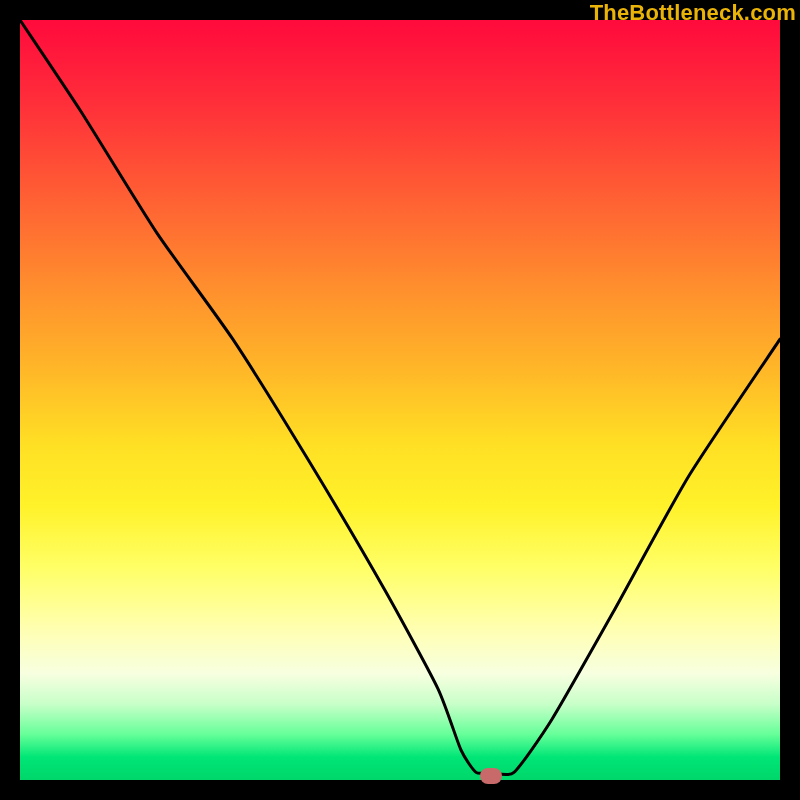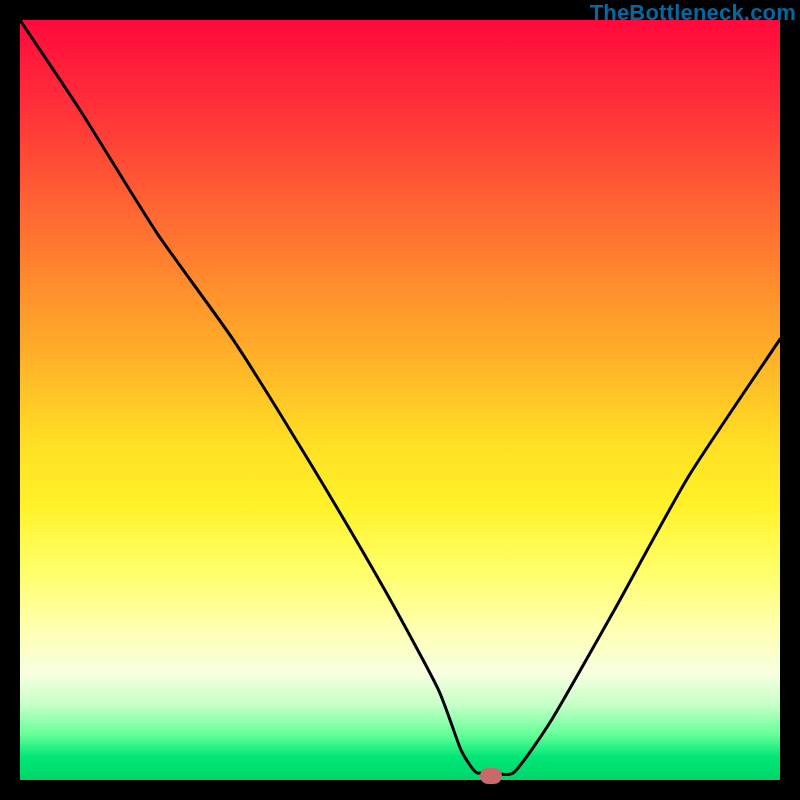--- a/index.html
+++ b/index.html
@@ -33,21 +33,21 @@
       #00d66a 100%
     );
   }
   .watermark {
     position: absolute;
     top: 0px;
     right: 4px;
     font-family: Arial, Helvetica, sans-serif;
     font-size: 22px;
     font-weight: bold;
-    color: #0369a1;
+    color: #eab308;
     letter-spacing: 0.2px;
     z-index: 3;
   }
   svg.curve {
     position: absolute;
     left: 0;
     top: 0;
     width: 760px;
     height: 760px;
     z-index: 2;

